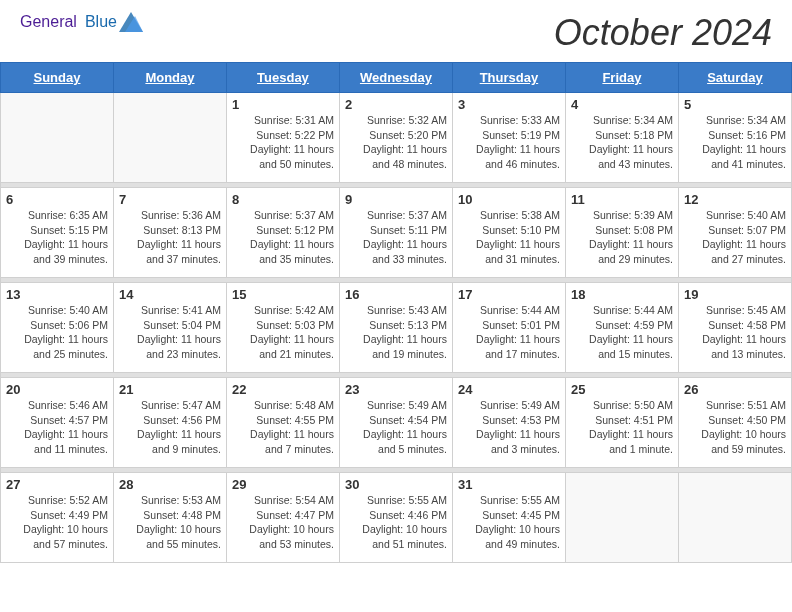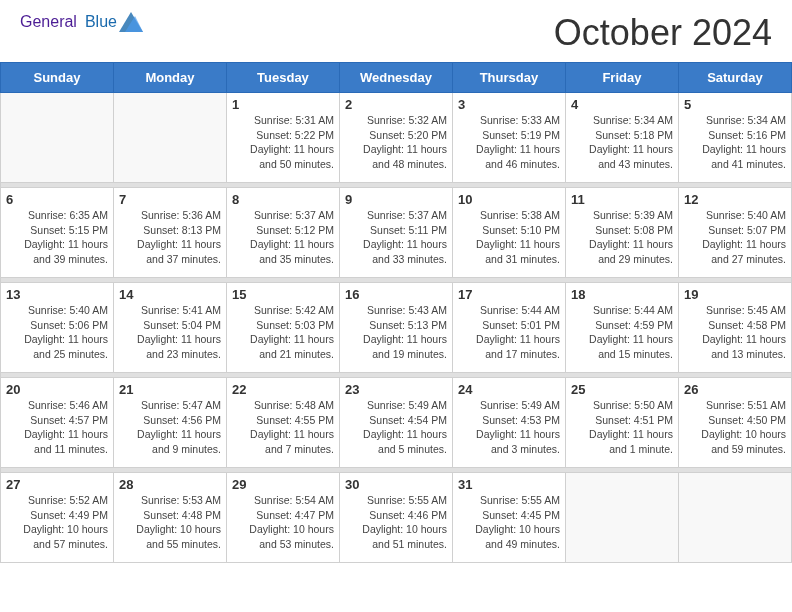--- a/index.html
+++ b/index.html
@@ -5,25 +5,25 @@
     * { box-sizing: border-box; margin: 0; padding: 0; }
     body { font-family: Arial, sans-serif; background: #fff; width: 792px; min-height: 612px; }
     
     .header { display: flex; justify-content: space-between; align-items: flex-start; padding: 12px 20px 8px 20px; }
     
     .logo { display: flex; align-items: center; }
     .logo-general { color: #4c1d95; }
     .logo-blue { color: #1a6aad; margin-left: 8px; }
     .logo-icon { width: 24px; height: 20px; margin-left: 2px; }
     
-    .title-section { text-align: center; }
+    .title-section { text-align: center; font-style: italic; }
     .month-title { font-size: 36px; font-weight: 300; color: #333; }
     .location { font-size: 14px; color: #555; margin-top: 2px; }
     
-    .day-header { background: #3a7bc8; color: white; text-align: center; padding: 7px 5px; font-size: 13px; font-weight: bold; border: 1px solid #2a6ab7; }
+    .day-header { background: #3a7bc8; color: white; text-align: center; padding: 7px 5px; font-size: 13px; font-weight: bold; border: 1px solid #2a6ab7; text-decoration: underline; }
     
     .calendar-table { width: 100%; border-collapse: collapse; }
     
     td { border: 1px solid #d0d0d0; vertical-align: top; padding: 4px 5px; width: 14.285%; min-height: 80px; }
     
     .day-number { font-size: 13px; font-weight: bold; color: #333; display: block; }
     .day-info { font-size: 10.5px; color: #444; line-height: 1.4; margin-top: 1px; text-align: right; }
     
     .empty-cell { background: #f8f8f8; }
     

